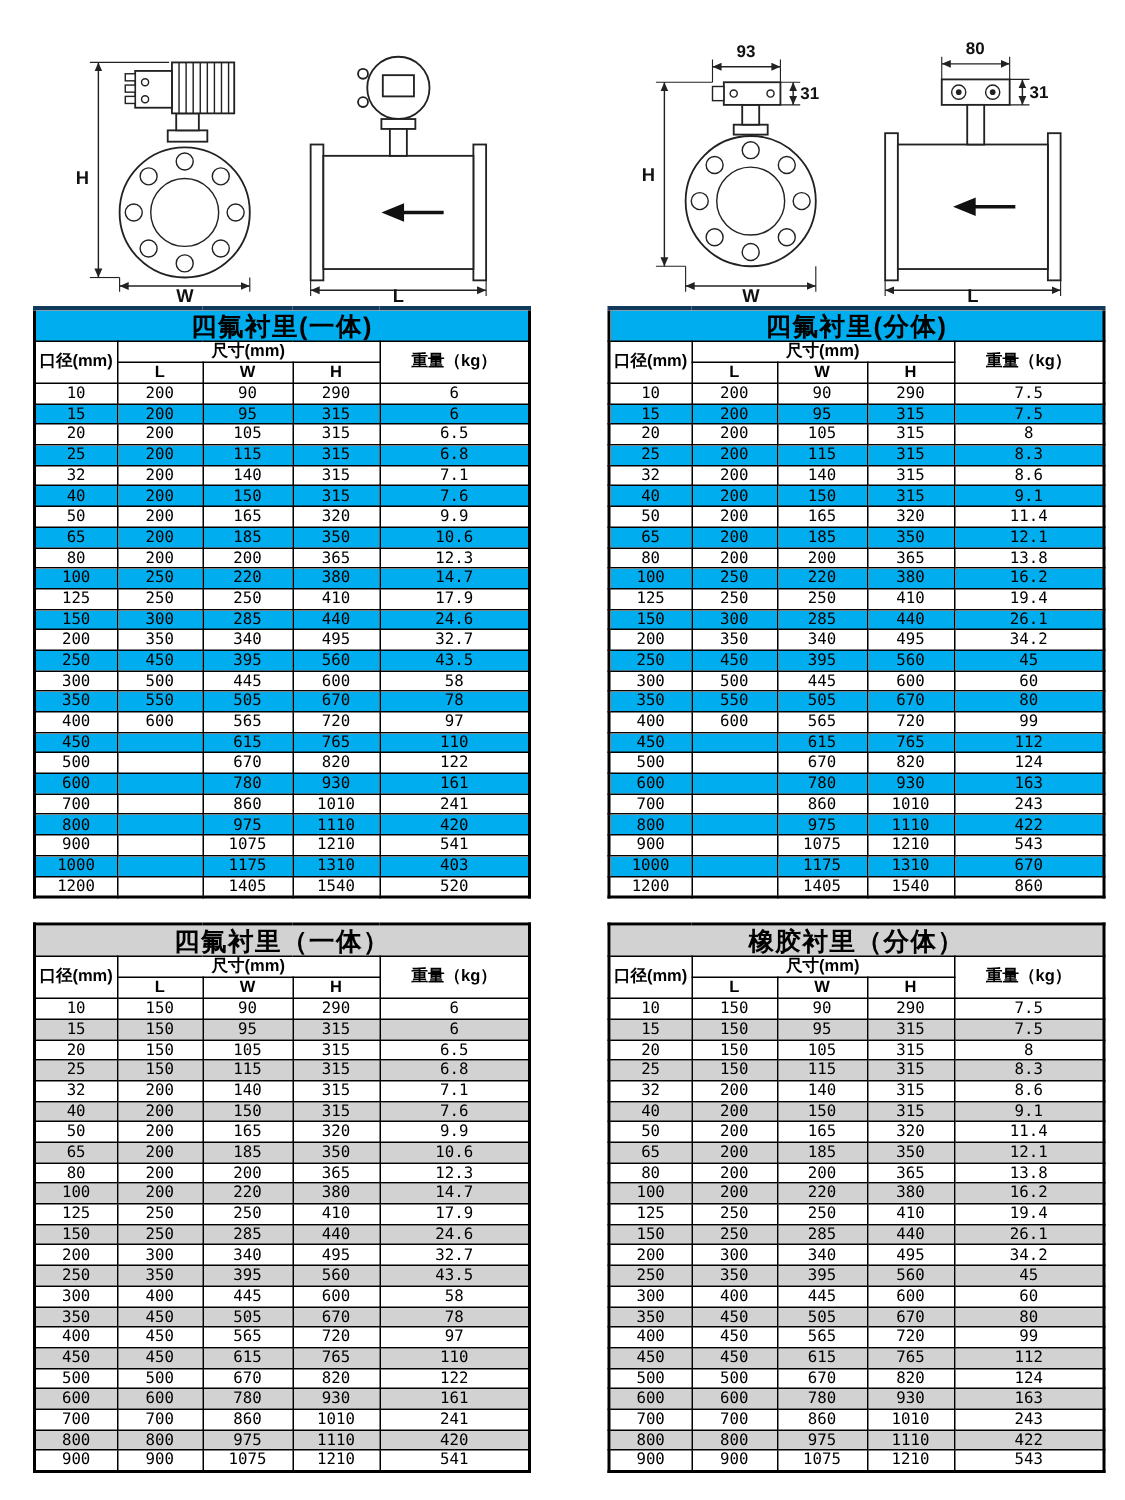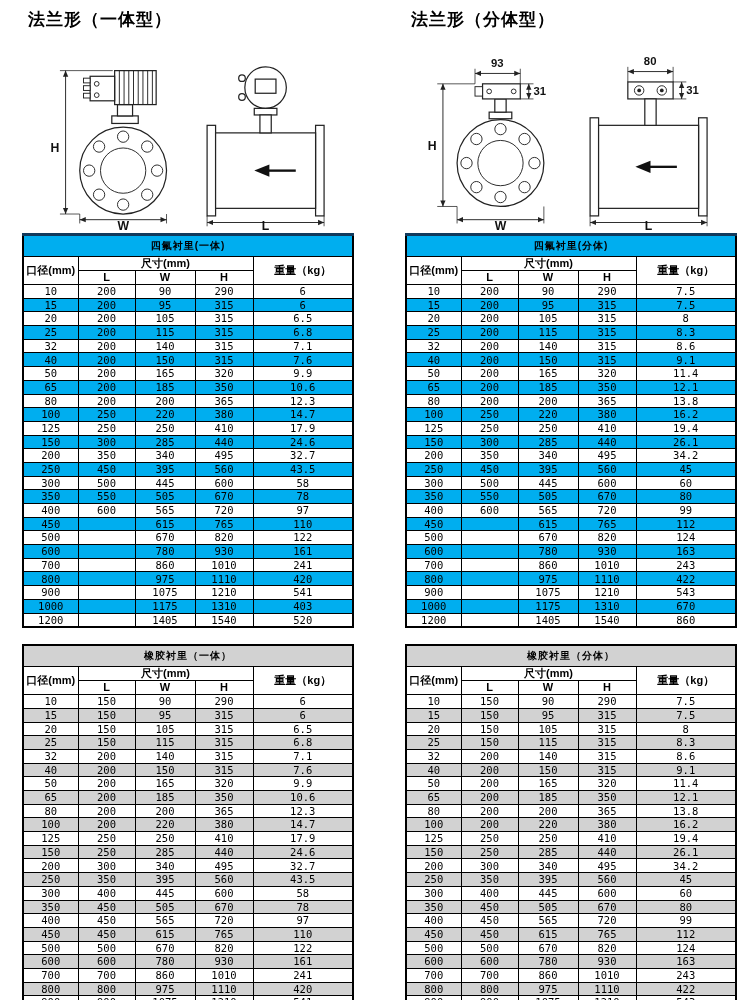--- a/index.html
+++ b/index.html
@@ -15,38 +15,37 @@
   .nofill{stroke:#222;stroke-width:1;fill:none;}
   .dim{stroke:#222;stroke-width:1;fill:none;}
   .ext{stroke:#222;stroke-width:0.8;}
   .lbl{font:700 13px "Liberation Sans",sans-serif;fill:#111;}
   .dimnum{font:700 12px "Liberation Sans",sans-serif;fill:#111;}
 
   table.spec{border-collapse:collapse;width:330px;table-layout:fixed;
              font-family:"DejaVu Sans Mono",monospace;border:2px solid #000;}
   table.spec th,table.spec td{border:1px solid #000;padding:0;text-align:center;
              font-size:10.5px;height:12.7px;line-height:1;overflow:hidden;white-space:nowrap;}
-  table.spec .t-title th{font-family:"Liberation Sans",sans-serif;font-size:10px;
+  table.spec .t-title th{font-family:"Liberation Sans",sans-serif;font-size:17px;
              font-weight:700;height:20px;letter-spacing:1px;}
   table.spec .t-head th,table.spec .t-sub th{font-family:"Liberation Sans",sans-serif;
              font-weight:600;font-size:11px;height:13px;}
   table.cyan .t-title th{background:#00aeef;border-top:3px solid #113a5c;}
   table.cyan tbody tr:nth-child(even) td{background:#00aeef;}
   table.gray .t-title th{background:#d2d2d2;}
   table.gray tbody tr:nth-child(even) td{background:#d2d2d2;}
   table.spec + table.spec{margin-top:16px;}
   .c-dn{width:55px;}.c-l{width:57px;}.c-w{width:60px;}.c-h{width:58px;}.c-kg{width:100px;}
 </style>
 </head>
 <body>
 
 <div class="page">
 
   <div class="section left">
-    <h2 class="sec-title">法兰形（一体型）</h2>
 
     <svg class="diagram" width="340" height="200" viewBox="0 0 360 212">
       <defs>
         <marker id="ar1" viewBox="0 0 10 10" refX="8" refY="5" markerWidth="8" markerHeight="8" orient="auto-start-reverse">
           <path d="M0,1.5 L8,5 L0,8.5 z" fill="#222"></path>
         </marker>
       </defs>
 
       <g>
         <circle class="shape" cx="107" cy="148" r="46"></circle>
@@ -312,21 +311,21 @@
     <table class="spec gray">
       <colgroup>
           <col class="c-dn">
           <col class="c-l">
           <col class="c-w">
           <col class="c-h">
           <col class="c-kg">
         </colgroup>
       <thead>
         <tr class="t-title">
-            <th colspan="5">橡胶衬里（一体）</th>
+            <th colspan="5">四氟衬里（一体）</th>
           </tr>
         <tr class="t-head">
           <th rowspan="2">口径(mm)</th>
           <th colspan="3">尺寸(mm)</th>
           <th rowspan="2">重量（kg）</th>
         </tr>
         <tr class="t-sub">
           <th>L</th>
           <th>W</th>
           <th>H</th>
@@ -492,21 +491,20 @@
             <td>900</td>
             <td>1075</td>
             <td>1210</td>
             <td>541</td>
           </tr>
         </tbody>
     </table>
   </div>
 
   <div class="section right">
-    <h2 class="sec-title">法兰形（分体型）</h2>
 
     <svg class="diagram" width="340" height="200" viewBox="0 0 360 212">
       <defs>
         <marker id="ar2" viewBox="0 0 10 10" refX="8" refY="5" markerWidth="8" markerHeight="8" orient="auto-start-reverse">
           <path d="M0,1.5 L8,5 L0,8.5 z" fill="#222"></path>
         </marker>
       </defs>
 
       <g>
         <circle class="shape" cx="101" cy="140" r="46"></circle>

